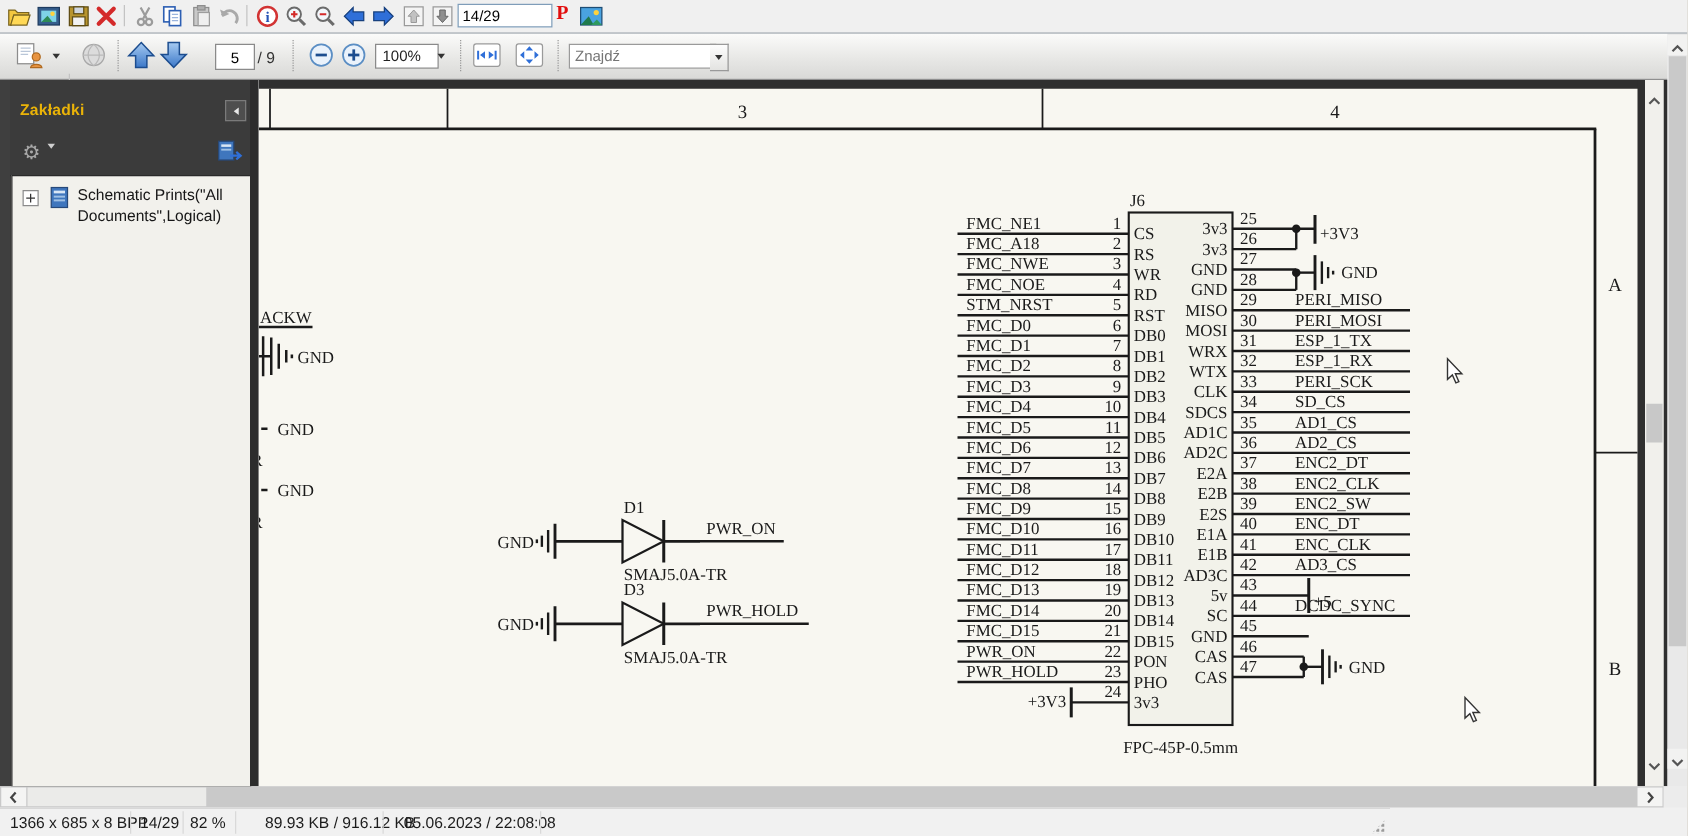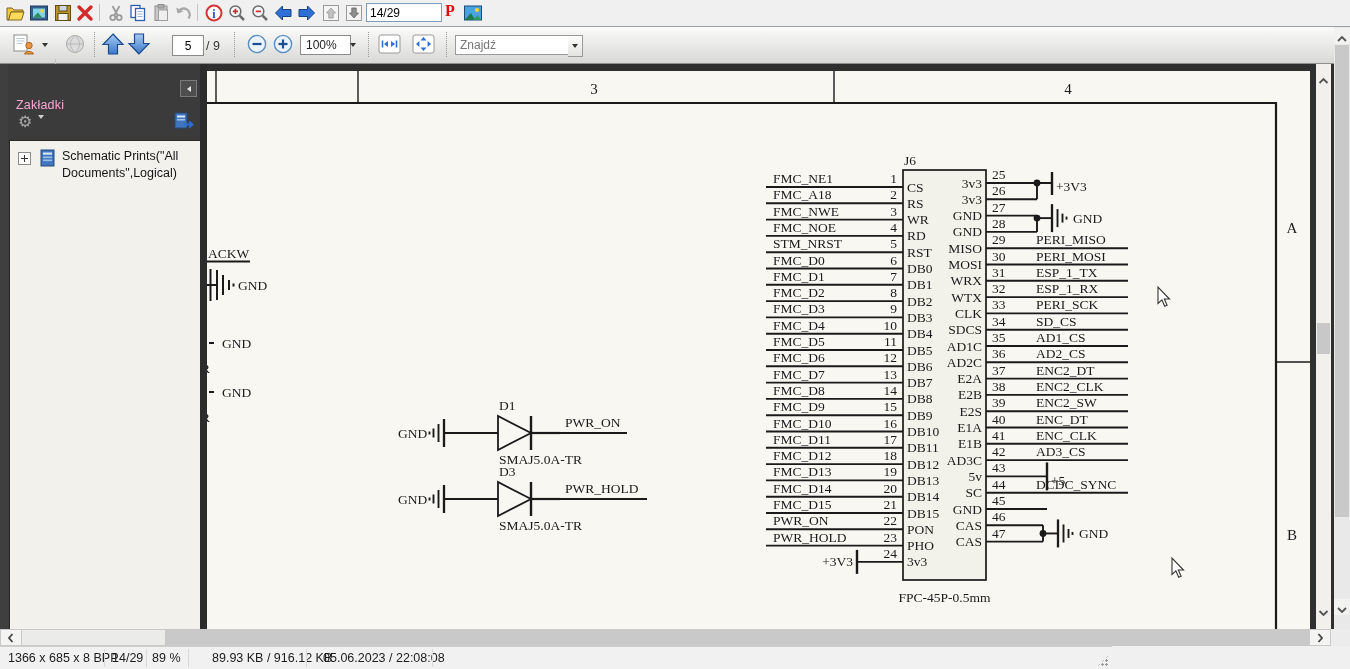--- a/index.html
+++ b/index.html
@@ -25,21 +25,21 @@
   #pdf-zoom-box{position:absolute;left:300px;top:8px;width:44px;height:18px;border:1px solid #8a8a8a;background:#fff;
       font-size:12px;display:flex;align-items:center;padding-left:5px;}
   #pdf-zoom-caret{position:absolute;left:346px;top:8px;width:13px;height:20px;display:flex;align-items:center;justify-content:center;}
   #find-input{position:absolute;left:455px;top:8px;width:108px;height:18px;border:1px solid #9a9a9a;
       font-size:12px;padding:0 4px;font-family:"Liberation Sans",sans-serif;background:#fff;color:#444;}
   #find-caret{position:absolute;left:568px;top:8px;width:14px;height:20px;border:1px solid #9a9a9a;border-left:none;
       background:linear-gradient(#fdfdfd,#e3e3e1);display:flex;align-items:center;justify-content:center;}
   
   #sidebar-strip{position:absolute;left:0;top:64px;width:8px;height:565px;background:#3f3f3f;}
   #sidebar{position:absolute;left:8px;top:64px;width:192px;height:565px;background:#3b3b3b;}
-  #sb-title{position:absolute;left:8px;top:34px;color:#f9a8d4;font-weight:normal;font-size:12.5px;letter-spacing:.2px;}
+  #sb-title{position:absolute;left:8px;top:17px;color:#eab308;font-weight:bold;font-size:12.5px;letter-spacing:.2px;}
   #sb-collapse{position:absolute;left:172px;top:16px;width:15px;height:15px;background:#4e4e4e;border:1px solid #7a7a7a;
       display:flex;align-items:center;justify-content:center;}
   #sb-gear-row{position:absolute;left:0;top:42px;width:192px;height:34px;border-bottom:1px solid #2e2e2e;}
   #sb-panel{position:absolute;left:1px;top:76px;width:190px;height:488px;background:#f2f1ec;border:1px solid #2a2a2a;}
   #tree-item{position:absolute;left:8px;top:7px;width:176px;}
   #tree-plus{position:absolute;left:0px;top:4px;width:11px;height:11px;background:#fff;border:1px solid #8b8b8b;}
   #tree-plus:before{content:"";position:absolute;left:2px;top:4.5px;width:7px;height:1px;background:#333;}
   #tree-plus:after{content:"";position:absolute;left:4.5px;top:2px;width:1px;height:7px;background:#333;}
   #tree-label{position:absolute;left:44px;top:0;width:132px;font-size:12.5px;line-height:16.5px;color:#161616;}
   #sidebar-edge{position:absolute;left:200px;top:64px;width:7px;height:565px;background:#2c2c2c;}
@@ -610,21 +610,21 @@
         </svg>
       </span>
   </div>
   <div id="hs-corner"></div>
 
   <div id="status-bar">
     <span class="st" style="left:8px">1366 x 685 x 8 BPP</span>
     <span class="stsep" style="left:104px"></span>
     <span class="st" style="left:112px">14/29</span>
     <span class="stsep" style="left:146px"></span>
-    <span class="st" style="left:152px">89 %</span>
+    <span class="st" style="left:152px">82 %</span>
     <span class="stsep" style="left:188px"></span>
     <span class="st" style="left:212px">89.93 KB / 916.12 KB</span>
     <span class="stsep" style="left:306px"></span>
     <span class="st" style="left:323px">05.06.2023 / 22:08:08</span>
     <span class="stsep" style="left:432px"></span>
     <span id="grip"></span>
   </div>
 </div>
 
 </body></html>

